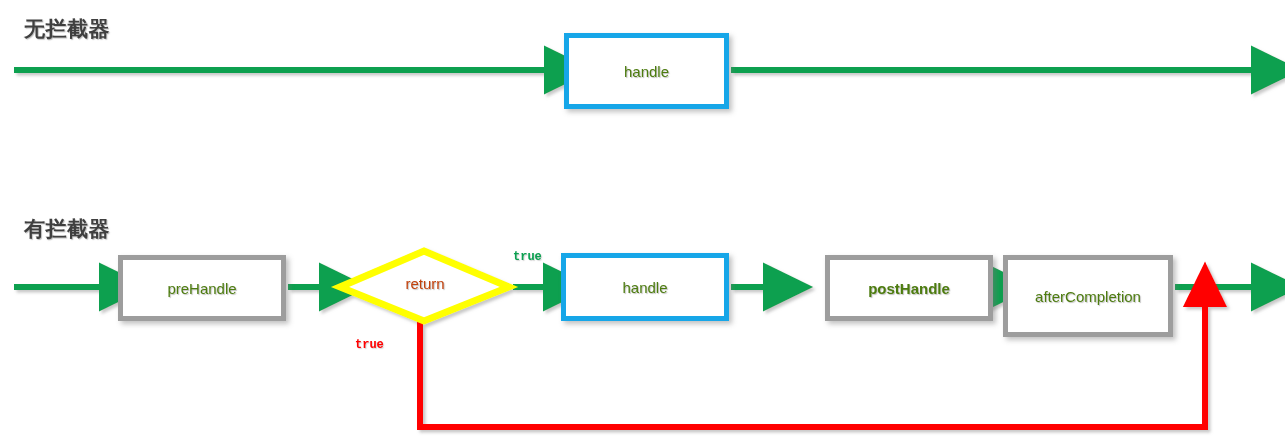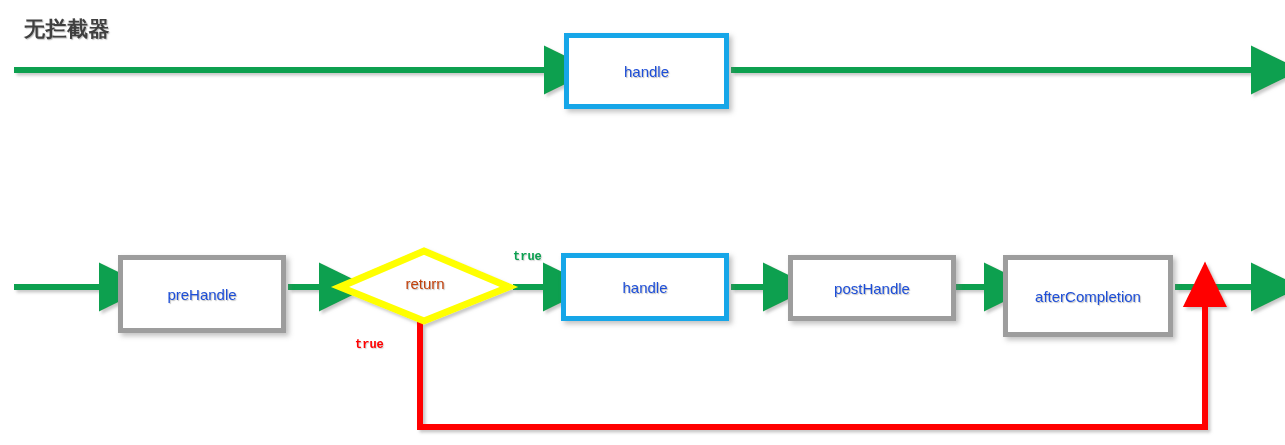--- a/index.html
+++ b/index.html
@@ -35,21 +35,21 @@
   #title-with-interceptor { left: 24px; top: 215px; }
 
   .node {
     position: absolute;
     box-sizing: border-box;
     background: #ffffff;
     display: flex;
     align-items: center;
     justify-content: center;
     font-size: 15px;
-    color: #1d4ed8;
+    color: #4d7c0f;
     text-shadow: 1px 1px 1px rgba(150,150,150,0.6);
     white-space: nowrap;
   }
   .node.gray {
     border: 5px solid #9d9d9d;
     box-shadow: 3px 3px 5px rgba(120,120,120,0.45);
   }
   .node.blue {
     border: 5px solid #16a6e8;
     box-shadow: 3px 3px 5px rgba(120,120,120,0.45);
@@ -114,30 +114,31 @@
       <line x1="1175" y1="287" x2="1258" y2="287" stroke="#0aa050" stroke-width="6" marker-end="url(#arrow-green)"></line>
 
       <path d="M420,320 L420,427 L1205,427 L1205,300" fill="none" stroke="#ff0000" stroke-width="6" stroke-linejoin="miter" marker-end="url(#arrow-red)"></path>
 
       <polygon points="424,251 509,287 424,321 340,287" fill="#ffffff" stroke="#ffff00" stroke-width="7" stroke-linejoin="miter"></polygon>
     </g>
   </svg>
 
   <div class="section-title" id="title-no-interceptor">无拦截器</div>
 
+  <div class="section-title" id="title-with-interceptor">有拦截器</div>
 
   <div class="node blue" style="left:564px; top:33px; width:165px; height:76px;">handle</div>
 
-  <div class="node gray" style="left:118px; top:255px; width:168px; height:78px;">preHandle</div>
+  <div class="node gray" style="left:118px; top:255px; width:168px; height:66px;">preHandle</div>
 
   <div class="diamond-text">return</div>
 
   <div class="node blue" style="left:561px; top:253px; width:168px; height:68px;">handle</div>
 
-  <div class="node gray" style="left:788px; top:255px; width:168px; height:66px;">postHandle</div>
+  <div class="node gray" style="left:825px; top:255px; width:168px; height:66px;font-weight:bold;">postHandle</div>
 
   <div class="node gray" style="left:1003px; top:255px; width:170px; height:82px;">afterCompletion</div>
 
   <div class="edge-label" id="label-true">true</div>
 
   <div class="edge-label" id="label-false">true</div>
 
 </div>
 
 </body></html>

